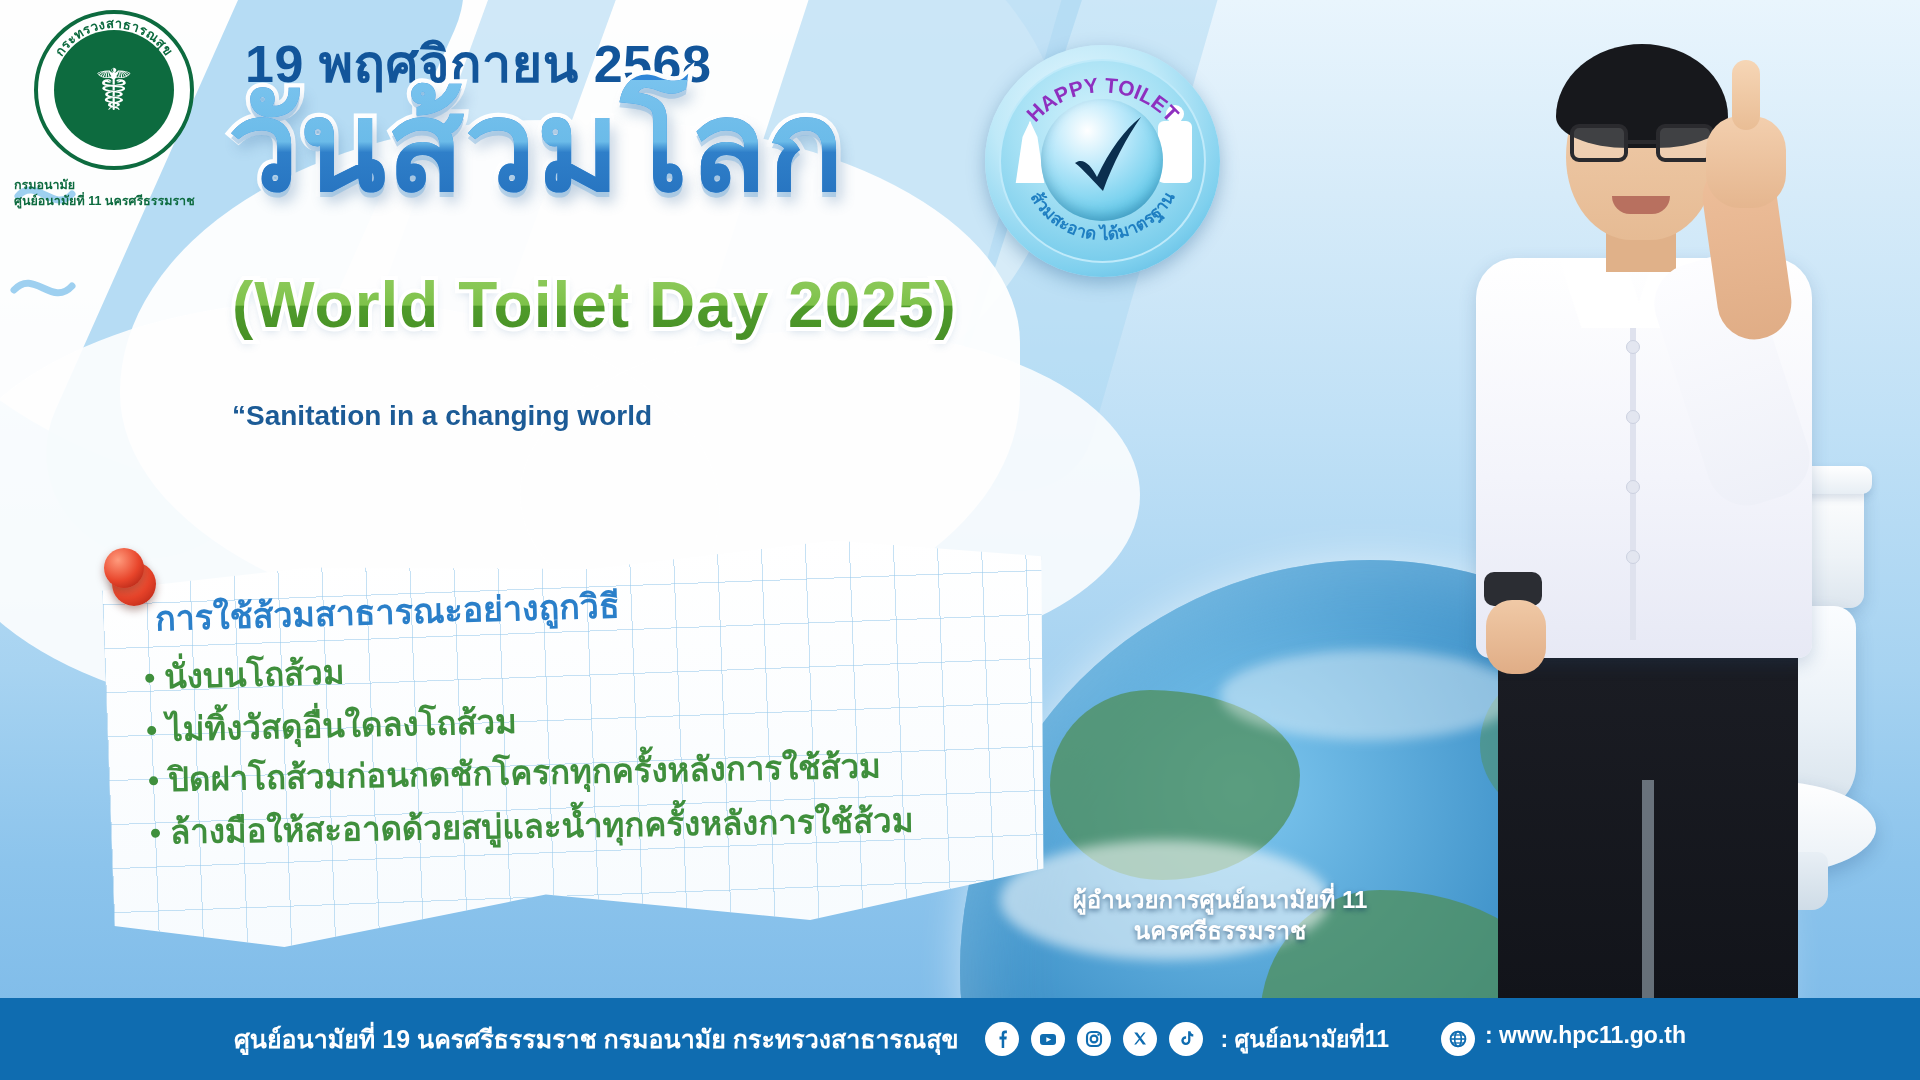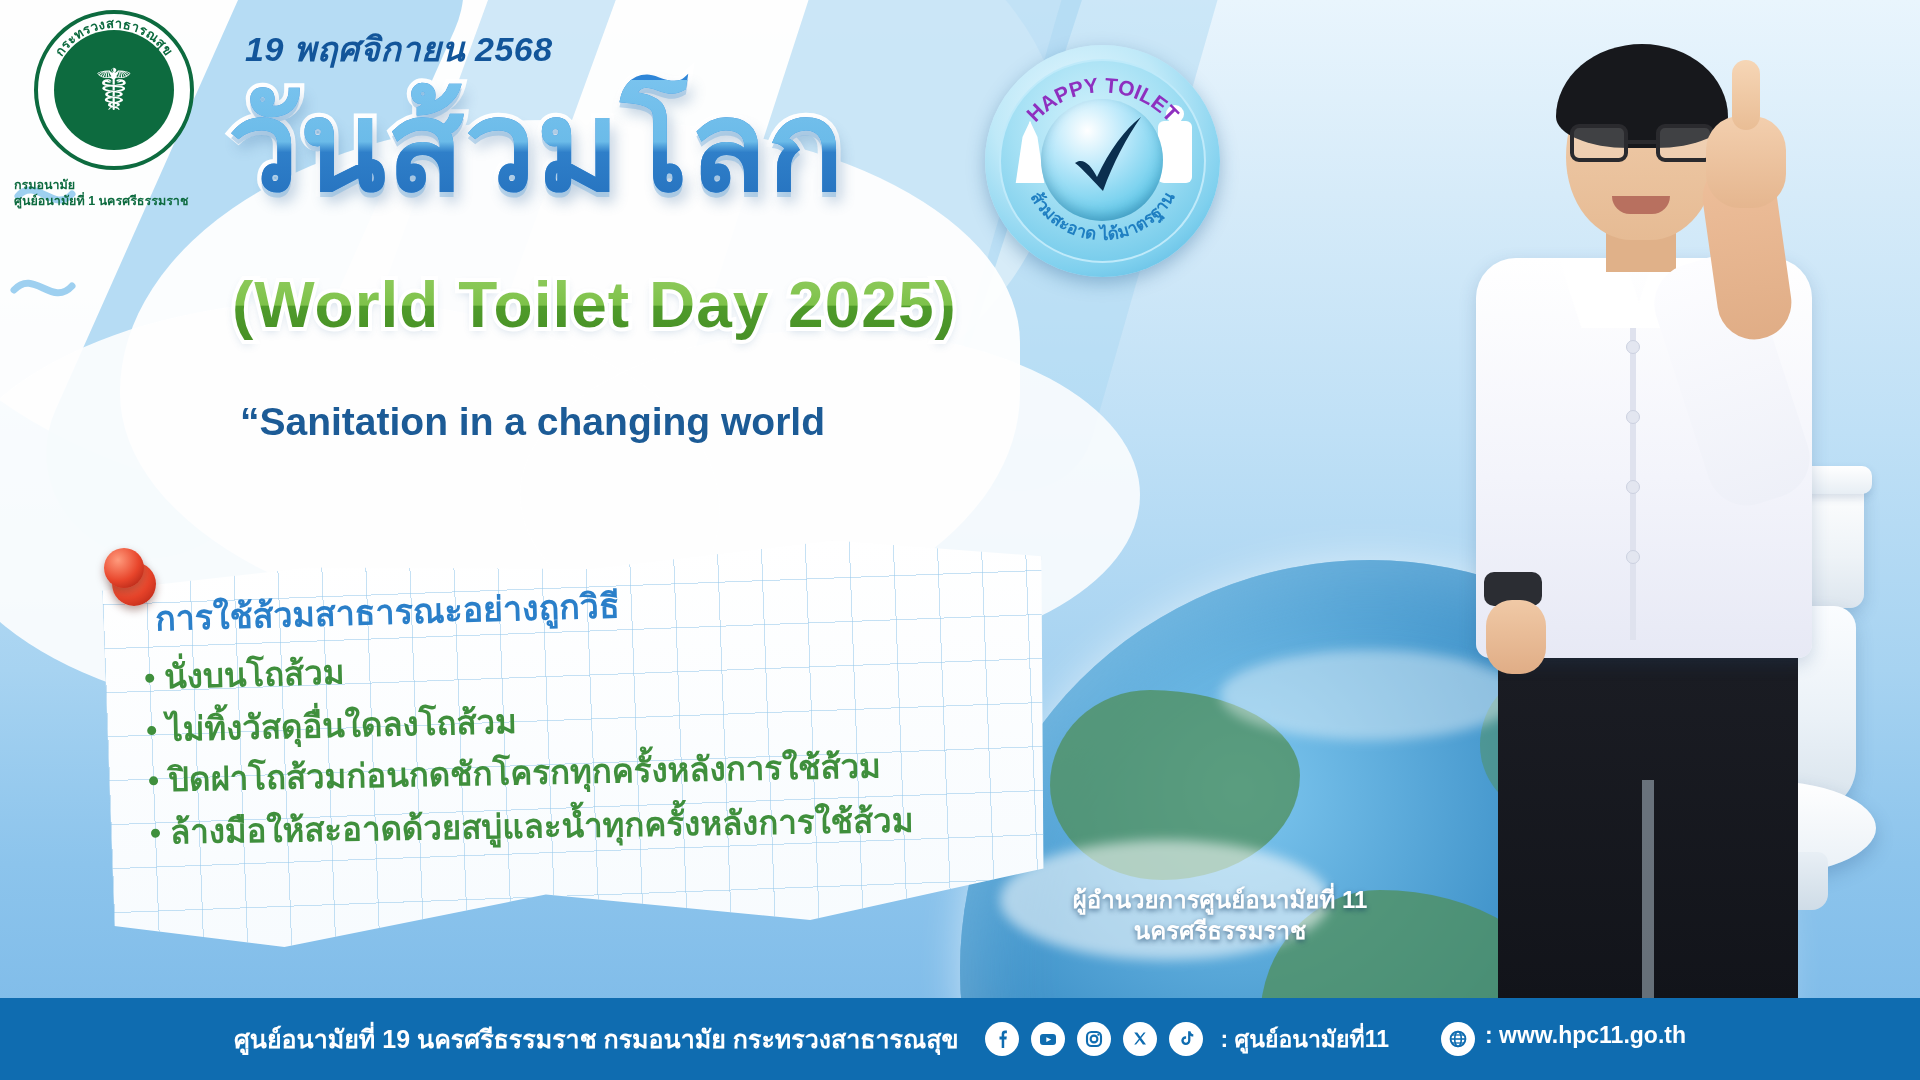--- a/index.html
+++ b/index.html
@@ -67,21 +67,21 @@
   #mophCaption{
     position:absolute;left:-20px;top:168px;width:250px;
     color:#0d6b3f;font-weight:bold;line-height:1.25;
   }
   #mophCaption .l1{font-size:12.5px;display:block;}
   #mophCaption .l2{font-size:12.5px;display:block;}
 
   
   #dateLine{
     position:absolute;left:245px;top:22px;
-    font-size:34px;font-weight:bold;color:#12559a;letter-spacing:.5px;font-style:italic;
+    font-size:52px;font-weight:bold;color:#12559a;letter-spacing:.5px;
   }
   #titleThai{
     position:absolute;left:228px;top:80px;
     font-size:126px;font-weight:bold;line-height:1.06;letter-spacing:1px;
     color:#2f86d8;
     -webkit-text-stroke:9px #ffffff;
     paint-order:stroke fill;
     text-shadow:
       0 0 0 #fff,
       0 5px 0 rgba(120,175,220,.45),
@@ -106,21 +106,21 @@
   #titleEnFill{
     position:absolute;left:232px;top:268px;
     font-size:64px;font-weight:bold;letter-spacing:1px;
     background:linear-gradient(180deg,#93cc61 0%,#7ec24a 50%,#4f9b2a 52%,#478f26 100%);
     -webkit-background-clip:text;background-clip:text;color:transparent;
     white-space:nowrap;
   }
   .quote{
     position:absolute;color:#1c5b96;font-weight:bold;white-space:nowrap;
   }
-  #quote1{left:240px;top:400px;font-size:39px;}
+  #quote1{left:232px;top:400px;font-size:28px;}
   #quote2{left:228px;top:455px;font-size:39px;}
 
   
   #badge{
     position:absolute;left:985px;top:45px;width:235px;height:232px;border-radius:50%;
     background:radial-gradient(circle at 40% 30%,#eaf8ff 0%,#bfe9f8 40%,#7fd0ee 72%,#3ea8d8 100%);
     box-shadow:0 6px 18px rgba(30,90,140,.35);
   }
   #badgeRing2{position:absolute;left:14px;top:14px;right:14px;bottom:14px;border-radius:50%;
     background:radial-gradient(circle at 45% 32%,#d4f2fc 0%,#a4e0f4 45%,#5cc0e6 100%);
@@ -283,21 +283,21 @@
         <path id="arcTop" d="M 18,80 A 62,62 0 0 1 142,80"></path>
         <path id="arcBot" d="M 22,80 A 58,58 0 0 0 138,80"></path>
       </defs>
       <text class="thai"><textPath href="#arcTop" startOffset="50%" text-anchor="middle" id="ringTh">กระทรวงสาธารณสุข</textPath></text>
       <text><textPath href="#arcBot" startOffset="50%" text-anchor="middle" id="ringEn">MINISTRY OF PUBLIC HEALTH</textPath></text>
     </svg>
     <div id="mophInner"></div>
     <div id="mophCad">☤</div>
     <div id="mophCaption">
       <span class="l1">กรมอนามัย</span>
-      <span class="l2">ศูนย์อนามัยที่ 1 นครศรีธรรมราช</span>
+      <span class="l2">ศูนย์อนามัยที่ 11 นครศรีธรรมราช</span>
     </div>
   </div>
 
   <div id="dateLine">19 พฤศจิกายน 2568</div>
   <div id="titleThai">วันส้วมโลก</div>
   <div id="titleThaiFill">วันส้วมโลก</div>
   <div id="titleEn">(World Toilet Day 2025)</div>
   <div id="titleEnFill">(World Toilet Day 2025)</div>
   <div class="quote" id="quote1">“Sanitation in a changing world</div>
 

